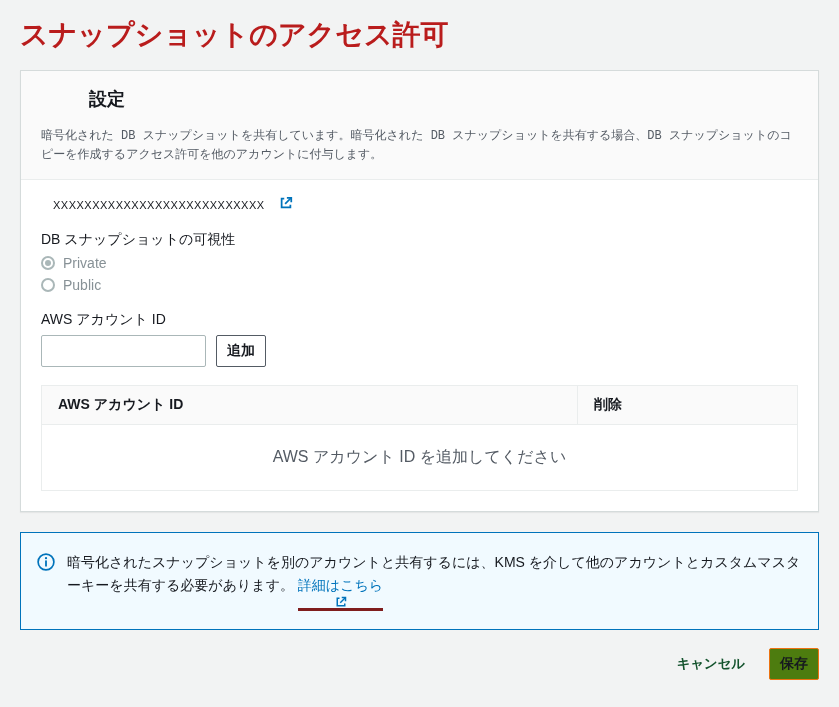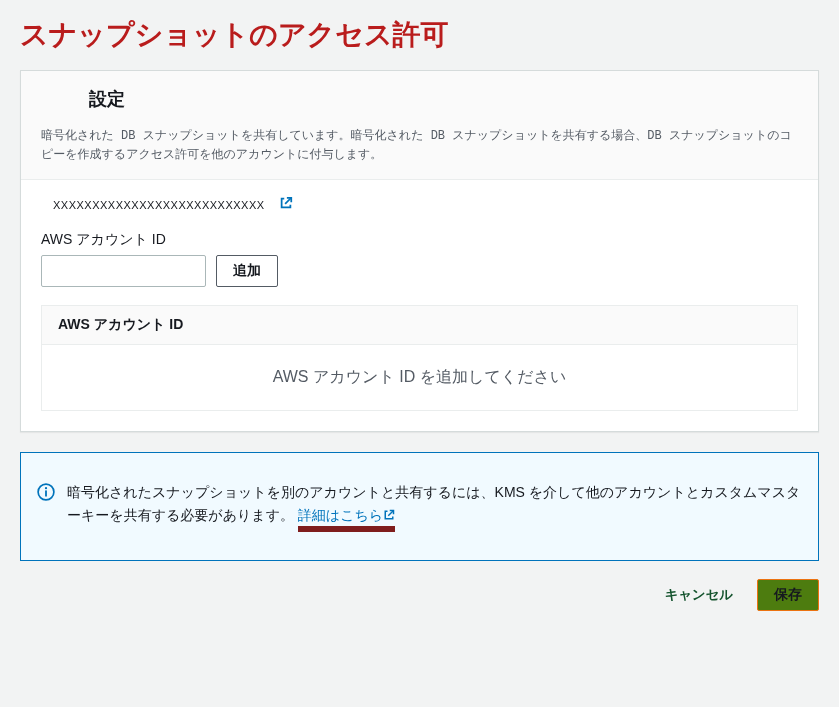--- a/index.html
+++ b/index.html
@@ -88,21 +88,21 @@
   .text-input {
     width: 165px;
     height: 32px;
     border: 1px solid #aab7b8;
     padding: 4px 8px;
     font-size: 14px;
     border-radius: 2px;
   }
   .btn {
     height: 32px;
-    padding: 0 16px;
+    padding: 0 10px;
     font-size: 14px;
     border-radius: 2px;
     cursor: pointer;
     background: #fff;
     border: 1px solid #545b64;
     color: #16191f;
     font-weight: 600;
   }
   .btn-link {
     border: none;
@@ -139,41 +139,42 @@
   .table-empty {
     text-align: center;
     padding: 22px 0;
     color: #545b64;
     font-size: 16px;
   }
   .info-box {
     margin-top: 20px;
     border: 1px solid #0073bb;
     background: #f1faff;
-    padding: 28px 16px;
+    padding: 18px 16px;
     display: flex;
     gap: 12px;
     align-items: flex-start;
   }
   .info-icon {
     width: 18px; height: 18px;
     flex: 0 0 18px;
     margin-top: 2px;
   }
   .info-text {
     font-size: 14px;
     line-height: 1.6;
     color: #16191f;
   }
   .info-link {
     color: #0073bb;
     text-decoration: none;
-    border-bottom: 6px solid #7f1d1d;
+    border-bottom: 3px solid #7f1d1d;
     display: inline-flex;
     align-items: center;
+    flex-direction: column;
   }
   .info-link svg { width: 12px; height: 12px; stroke: #0073bb; fill:none; stroke-width:2;}
   .footer {
     display: flex;
     justify-content: flex-end;
     align-items: center;
     gap: 8px;
     margin-top: 18px;
   }
 </style>
@@ -196,32 +197,46 @@
         <a href="#">
           <svg class="ext-icon" viewBox="0 0 16 16">
             <path d="M6 3H3v10h10v-3"></path>
               <path d="M9 2h5v5"></path>
               <path d="M14 2L7 9"></path>
           </svg>
         </a>
       </div>
     </div>
 
+    <div class="field-block">
+      <div class="field-label">DB スナップショットの可視性</div>
+      <div class="radio-list">
+        <label class="radio-item">
+          <span class="radio-dot selected"></span>
+          <span>Private</span>
+        </label>
+        <label class="radio-item">
+          <span class="radio-dot"></span>
+          <span>Public</span>
+        </label>
+      </div>
+    </div>
 
     <div class="field-block">
       <div class="field-label">AWS アカウント ID</div>
       <div class="acct-row">
         <input class="text-input" type="text" value="" style="">
         <button class="btn">追加</button>
       </div>
     </div>
 
     <div class="table">
       <div class="table-head">
         <div class="th th-id">AWS アカウント ID</div>
+        <div class="th th-del">削除</div>
       </div>
       <div class="table-empty">AWS アカウント ID を追加してください</div>
     </div>
 
   </div>
 </div>
 
 <div class="info-box">
   <svg class="info-icon" viewBox="0 0 16 16">
     <circle cx="8" cy="8" r="7" fill="none" stroke="#0073bb" stroke-width="1.5"></circle>

